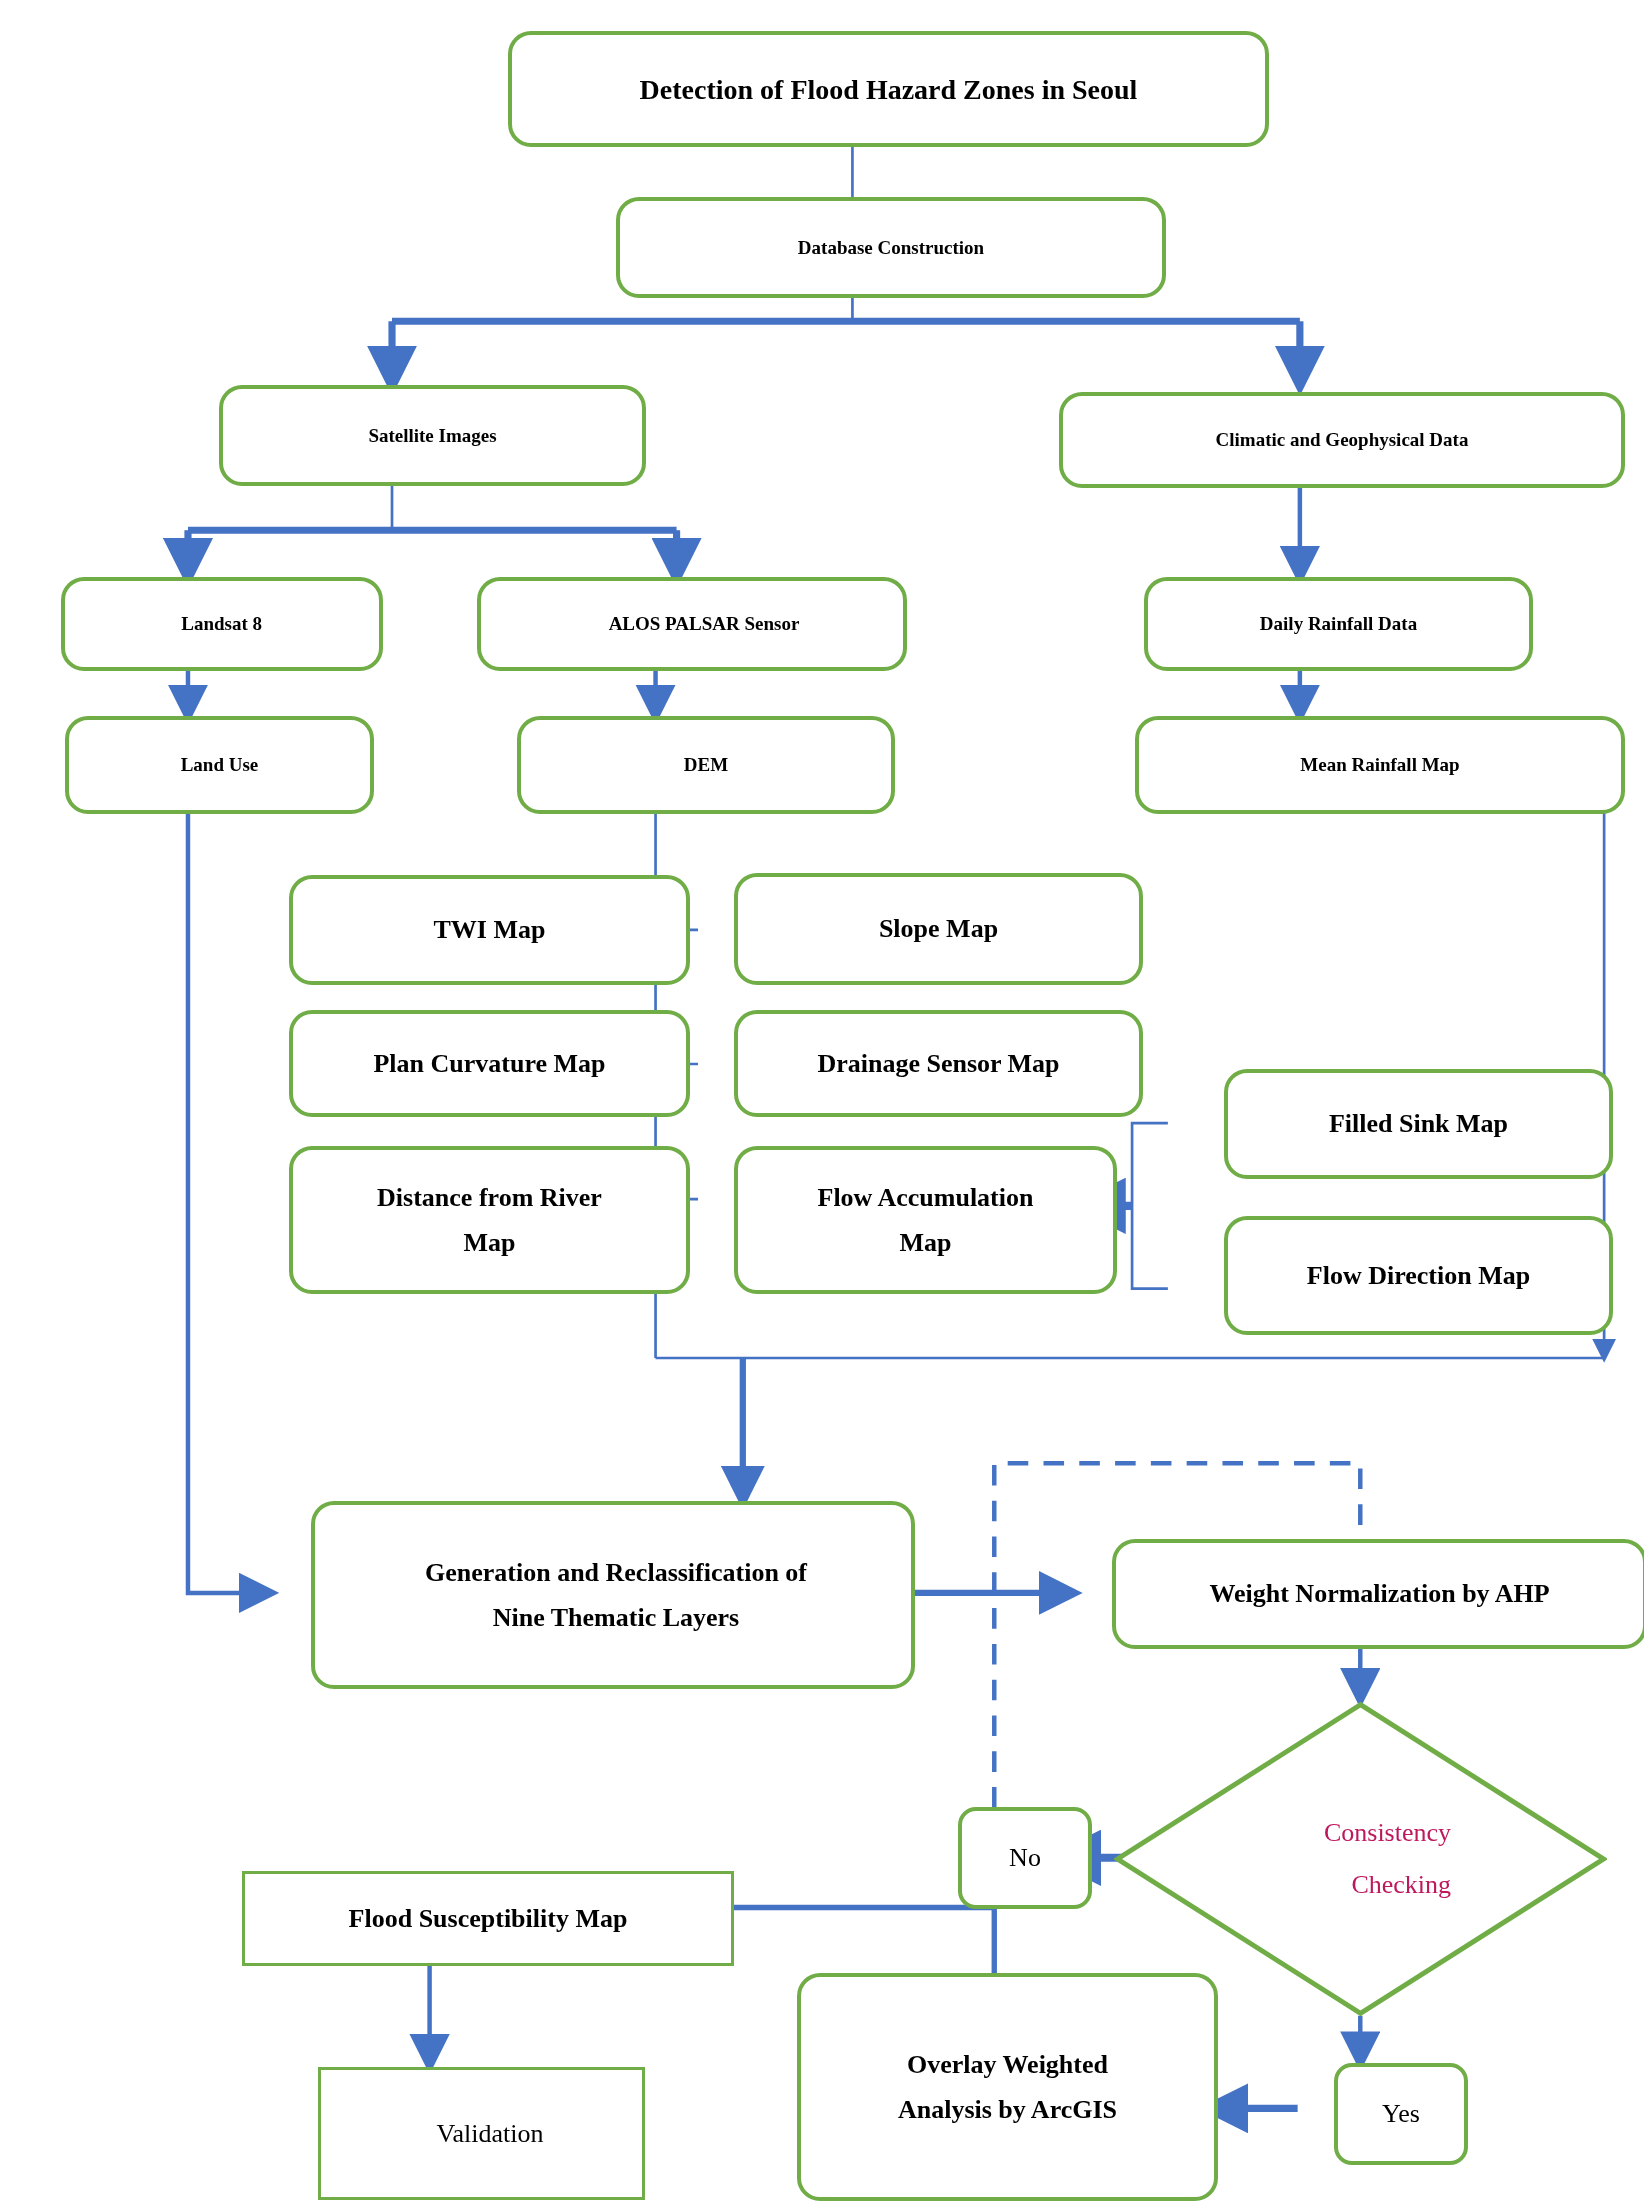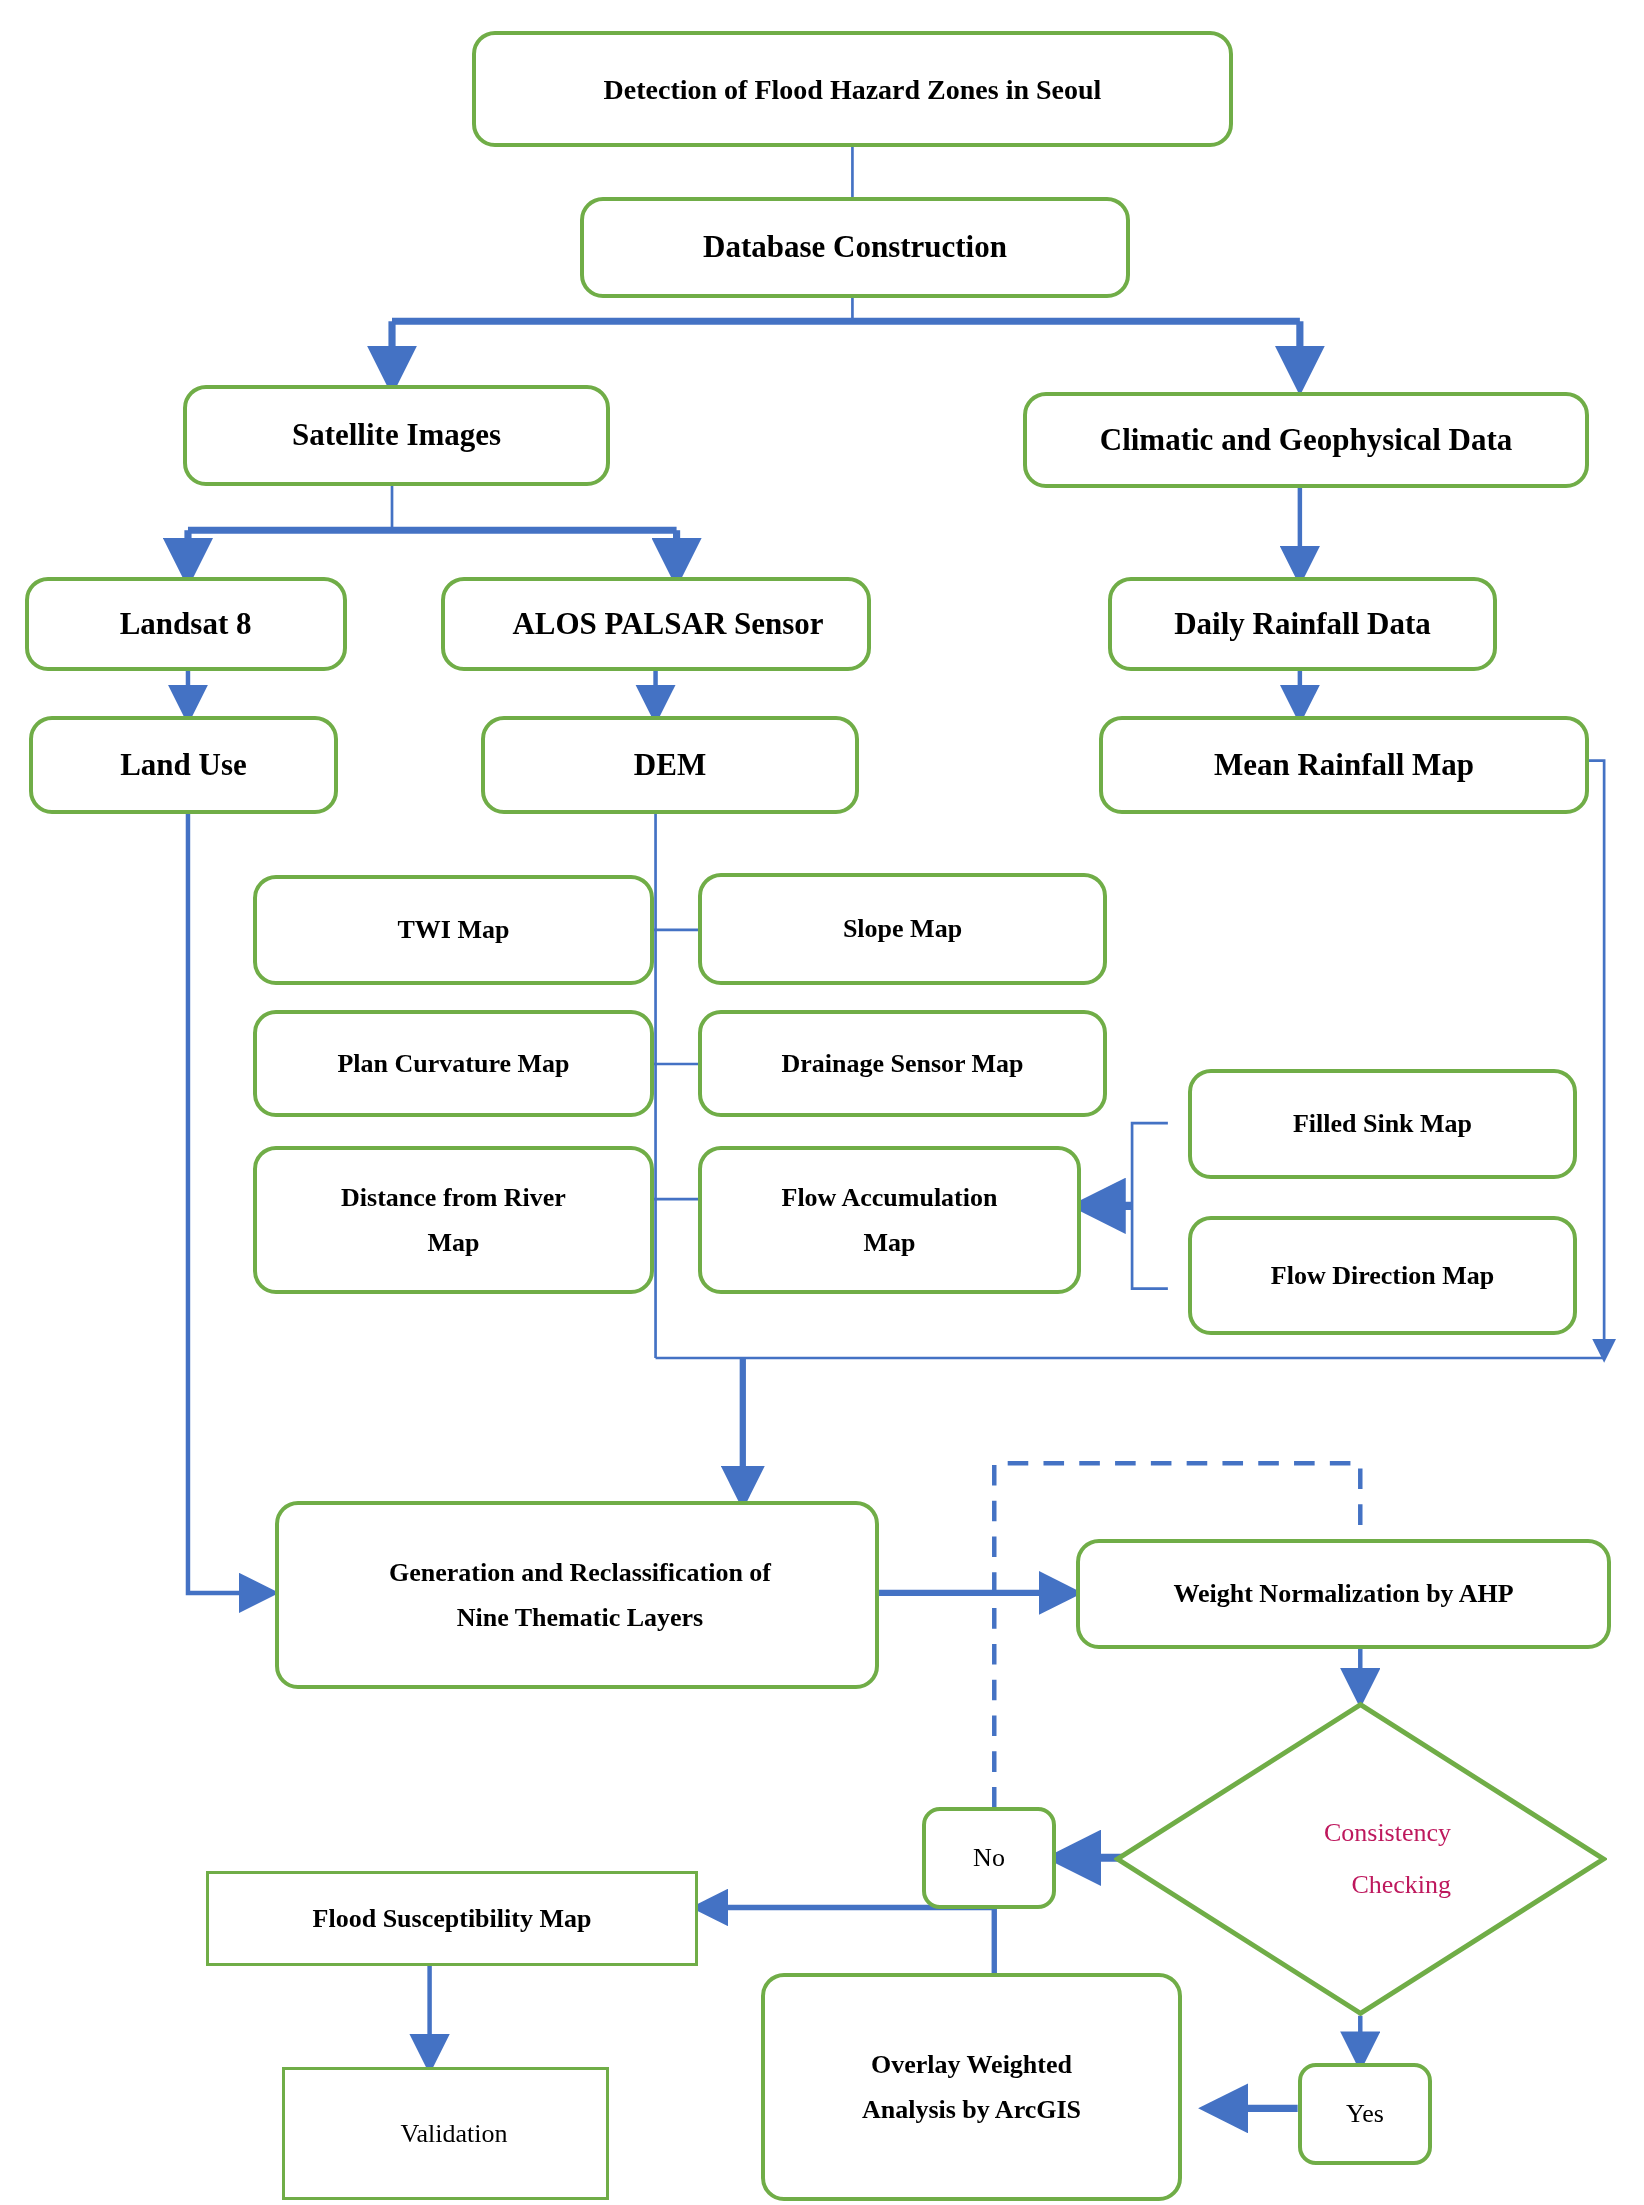--- a/index.html
+++ b/index.html
@@ -13,27 +13,28 @@
     background:#ffffff;
     border:4px solid #70AD47;
     display:flex;
     align-items:center;
     justify-content:center;
     text-align:center;
     color:#000000;
     font-weight:bold;
     line-height:1.75;
     z-index:5;
+    margin-left:36px;
   }
   .node.round{border-radius:23px;}
   .node.sharp{border-radius:0;border-width:3.6px;}
   .node.pill{border-radius:18px;}
   .node .lbl{display:block;padding:0 9.8px;white-space:pre-line;}
   .fs-title{font-size:28px;}
-  .fs-lg{font-size:31px;}
+  .fs-lg{font-size:19px;}
   .fs-md{font-size:26px;}
   .diamond{
     position:absolute;
     z-index:5;
     display:flex;align-items:center;justify-content:center;
   }
   .diamond .dlabel{
     position:relative;
     z-index:2;
     font-size:26px;

